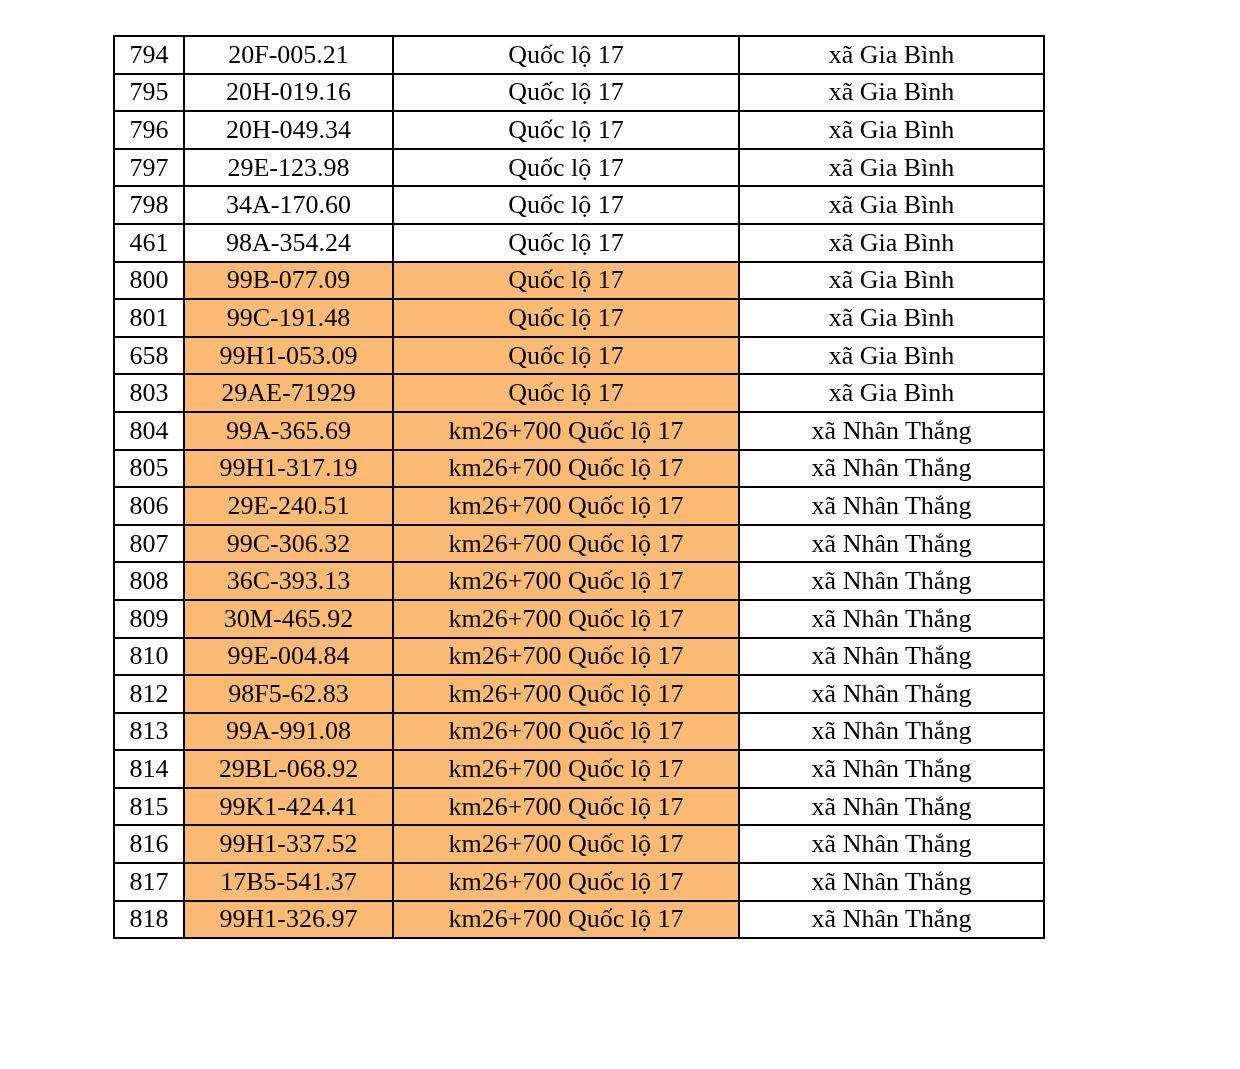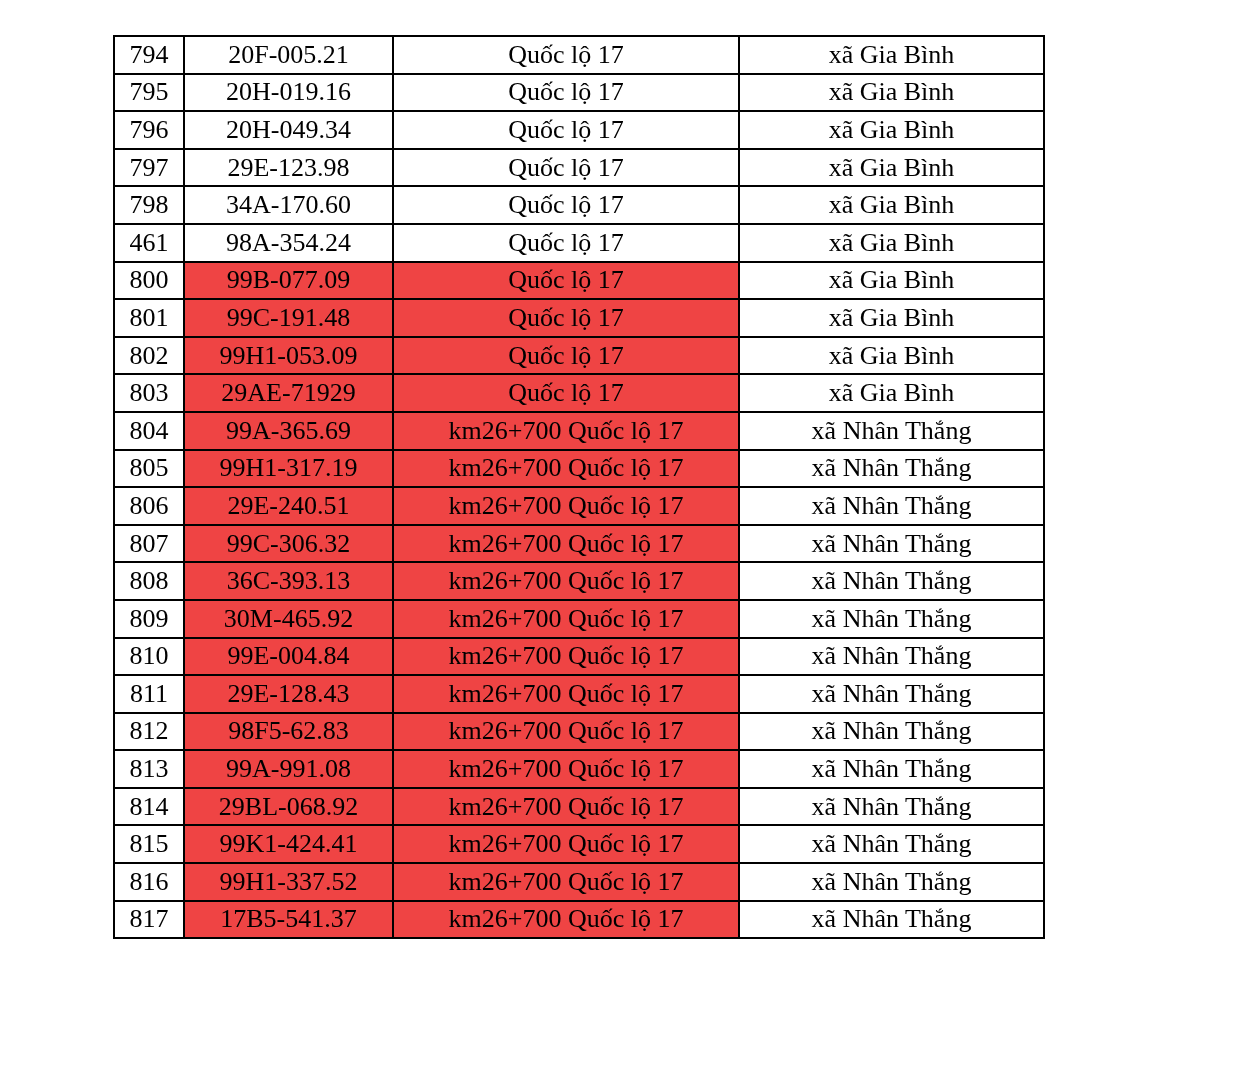--- a/index.html
+++ b/index.html
@@ -30,21 +30,21 @@
     height: 35.6px;
     text-align: center;
     vertical-align: middle;
     font-size: 26px;
     color: #000000;
     padding: 0;
     white-space: nowrap;
     overflow: hidden;
   }
   table.doc-table td.shaded {
-    background: #ef4444;
+    background: #fdba74;
     text-align: center;
   }
   col.c-stt      { width: 70px; }
   col.c-plate    { width: 209px; }
   col.c-location { width: 346px; }
   col.c-commune  { width: 305px; }
 </style>
 </head>
 <body>
 
@@ -99,21 +99,21 @@
     <td class="shaded">Quốc lộ 17</td>
     <td>xã Gia Bình</td>
   </tr>
         <tr>
     <td>801</td>
     <td class="shaded">99C-191.48</td>
     <td class="shaded">Quốc lộ 17</td>
     <td>xã Gia Bình</td>
   </tr>
         <tr>
-    <td>802</td>
+    <td>658</td>
     <td class="shaded">99H1-053.09</td>
     <td class="shaded">Quốc lộ 17</td>
     <td>xã Gia Bình</td>
   </tr>
         <tr>
     <td>803</td>
     <td class="shaded">29AE-71929</td>
     <td class="shaded">Quốc lộ 17</td>
     <td>xã Gia Bình</td>
   </tr>
@@ -153,26 +153,20 @@
     <td class="shaded">km26+700 Quốc lộ 17</td>
     <td>xã Nhân Thắng</td>
   </tr>
         <tr>
     <td>810</td>
     <td class="shaded">99E-004.84</td>
     <td class="shaded">km26+700 Quốc lộ 17</td>
     <td>xã Nhân Thắng</td>
   </tr>
         <tr>
-    <td>811</td>
-    <td class="shaded">29E-128.43</td>
-    <td class="shaded">km26+700 Quốc lộ 17</td>
-    <td>xã Nhân Thắng</td>
-  </tr>
-        <tr>
     <td>812</td>
     <td class="shaded">98F5-62.83</td>
     <td class="shaded">km26+700 Quốc lộ 17</td>
     <td>xã Nhân Thắng</td>
   </tr>
         <tr>
     <td>813</td>
     <td class="shaded">99A-991.08</td>
     <td class="shaded">km26+700 Quốc lộ 17</td>
     <td>xã Nhân Thắng</td>
@@ -191,18 +185,24 @@
   </tr>
         <tr>
     <td>816</td>
     <td class="shaded">99H1-337.52</td>
     <td class="shaded">km26+700 Quốc lộ 17</td>
     <td>xã Nhân Thắng</td>
   </tr>
         <tr>
     <td>817</td>
     <td class="shaded">17B5-541.37</td>
+    <td class="shaded">km26+700 Quốc lộ 17</td>
+    <td>xã Nhân Thắng</td>
+  </tr>
+        <tr>
+    <td>818</td>
+    <td class="shaded">99H1-326.97</td>
     <td class="shaded">km26+700 Quốc lộ 17</td>
     <td>xã Nhân Thắng</td>
   </tr>
       </tbody>
   </table>
 </div>
 
 </body></html>

